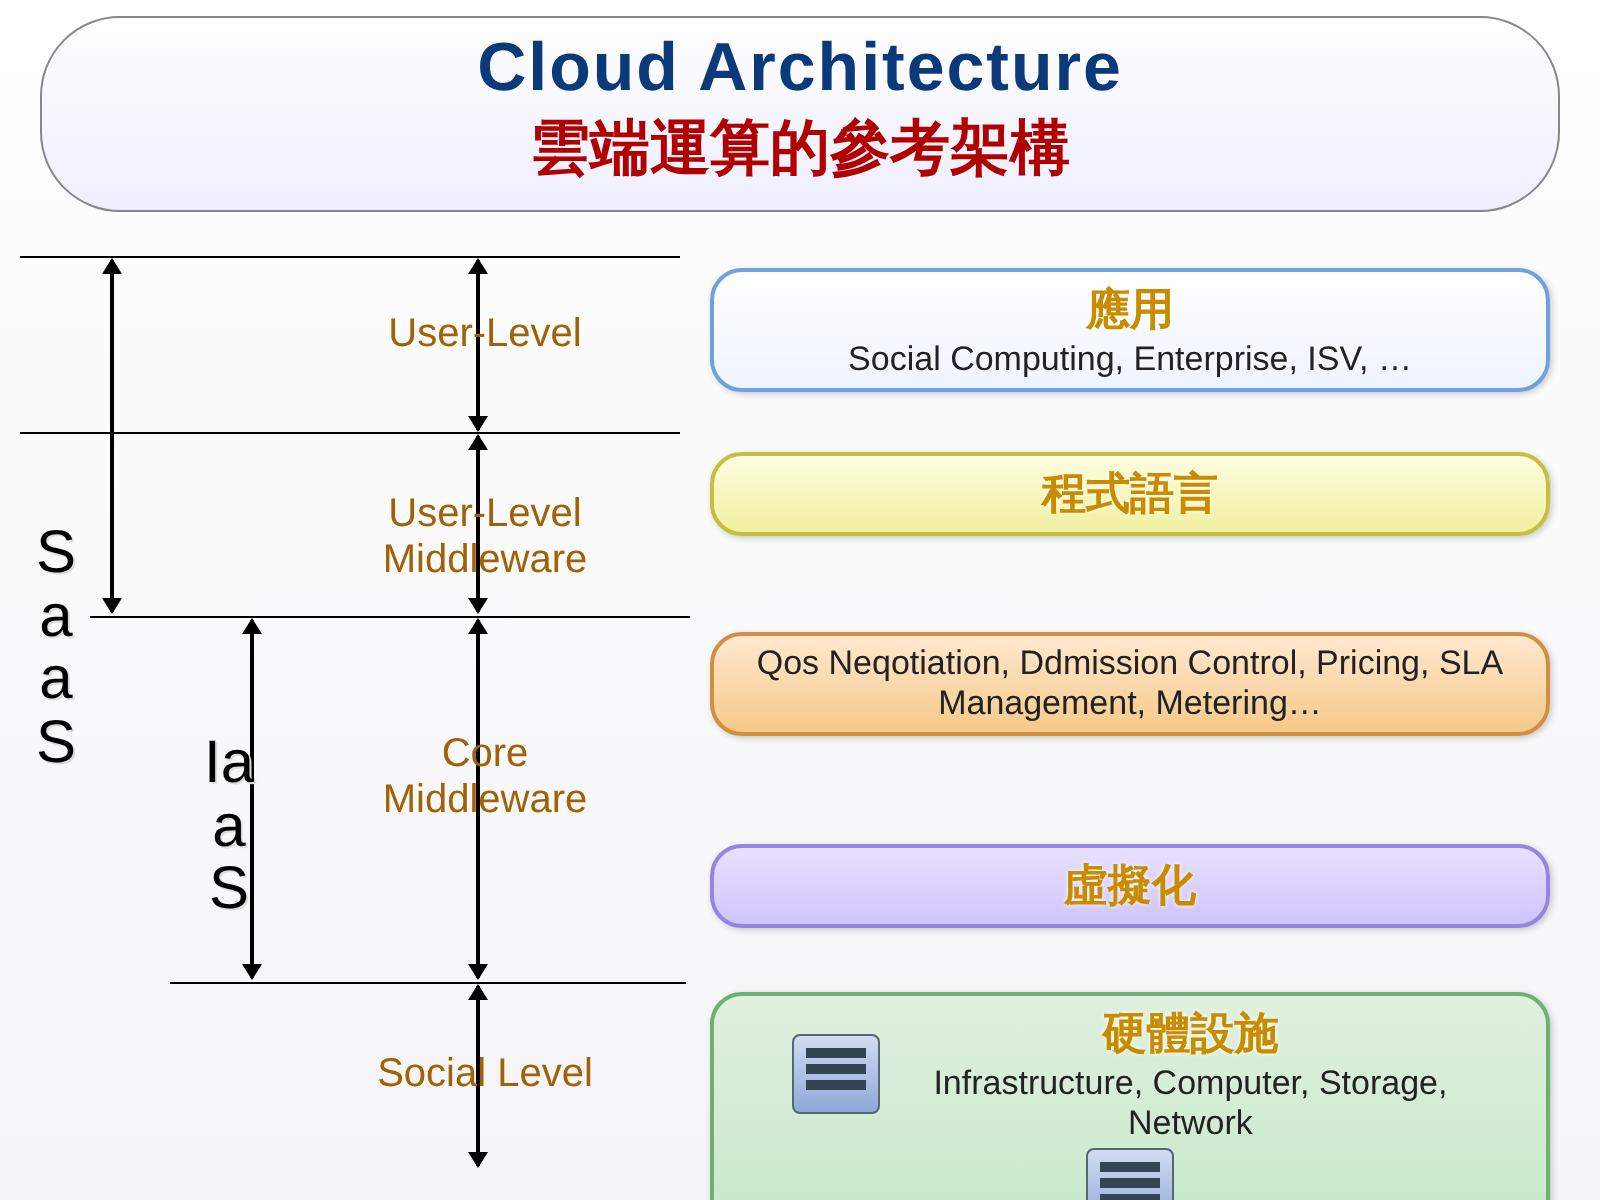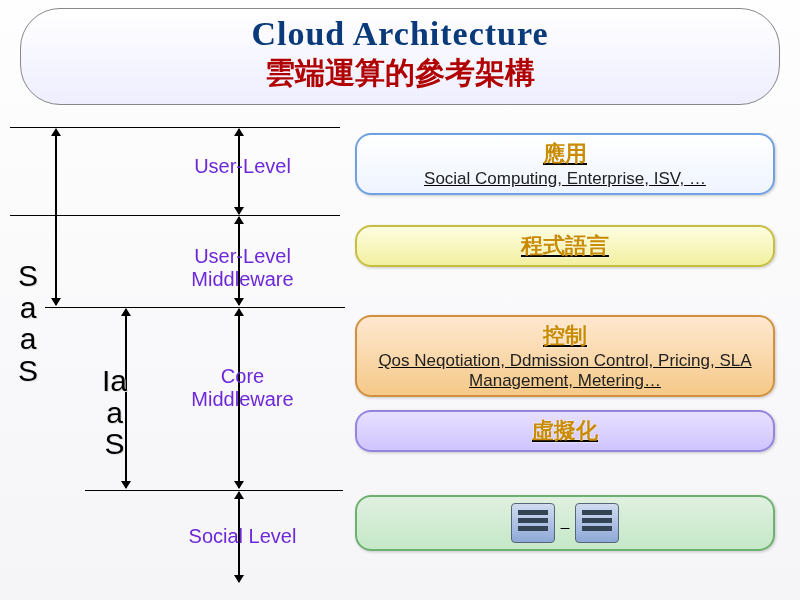--- a/index.html
+++ b/index.html
@@ -15,21 +15,21 @@
     margin: 8px 20px 0 20px;
     border: 1px solid #888;
     border-radius: 40px;
     background: linear-gradient(to bottom, #fff, #eef);
     padding: 6px 0 10px 0;
     text-align: center;
   }
   .title1 {
     font-size: 34px;
     font-weight: bold;
-    font-family: Liberation Serif, serif;
+    font-family: Liberation Sans, sans-serif;
     color: #0a3a7a;
     letter-spacing: 1px;
   }
   .title2 {
     font-size: 30px;
     font-weight: bold;
     color: #b00000;
     font-family: "Kaiti", "DFKai-SB", serif;
     text-align: center;
   }
@@ -47,52 +47,51 @@
     line-height: 1.05;
   }
   .saas { left: 18px; top: 145px; }
   .iaas { left: 102px; top: 250px; }
   .midcol {
     position: absolute;
     left: 155px;
     width: 175px;
     text-align: center;
     font-size: 20px;
-    color: #6d28d9;
+    color: #a16207;
   }
   .mc1 { top: 40px; }
   .mc2 { top: 130px; }
   .mc3 { top: 250px; }
   .mc4 { top: 410px; }
   .box {
     position: absolute;
     left: 355px;
     width: 420px;
     border-radius: 16px;
     border: 2px solid;
     text-align: center;
     padding: 4px 20px;
     box-shadow: 1px 1px 3px rgba(0,0,0,0.2);
-    text-decoration: underline;
   }
   .box .head {
     font-size: 22px;
     font-weight: bold;
     font-family: "Kaiti", "DFKai-SB", serif;
     color: #c98b00;
     text-shadow: 0 0 2px #fff;
   }
   .box .sub {
     font-size: 17px;
     color: #222;
   }
   .b1 { top: 18px; background: linear-gradient(#fff,#eef4ff); border-color:#6fa0e0; }
   .b2 { top: 110px; background: linear-gradient(#fdfde0,#f2f0a0); border-color:#c5be40; }
   .b3 { top: 200px; background: linear-gradient(#ffe8d0,#f5c988); border-color:#d09040; }
-  .b4 { top: 295px; background: linear-gradient(#e8e0ff,#cfc5ff); border-color:#9585e0; }
+  .b4 { top: 306px; background: linear-gradient(#e8e0ff,#cfc5ff); border-color:#9585e0; }
   .b5 { top: 380px; background: linear-gradient(#e0f0e0,#c5e8c8); border-color:#6db070; }
   
   .bracket {
     position: absolute;
     width: 2px;
     background: #000;
   }
   .bracket:before, .bracket:after {
     content:"";
     position:absolute;
@@ -164,26 +163,27 @@
   <div class="midcol mc4">Social Level</div>
 
   <div class="box b1">
     <div class="head">應用</div>
     <div class="sub">Social Computing, Enterprise, ISV, …</div>
   </div>
   <div class="box b2">
     <div class="head">程式語言</div>
   </div>
   <div class="box b3">
-    <div class="head">控制</div>
     <div class="sub">Qos Neqotiation, Ddmission Control, Pricing, SLA Management, Metering…</div>
   </div>
   <div class="box b4">
     <div class="head">虛擬化</div>
   </div>
   <div class="box b5">
     <span class="server-icon"></span>
     <span style="display:inline-block;vertical-align:middle;max-width:290px">
+      <div class="head">硬體設施</div>
+      <div class="sub">Infrastructure, Computer, Storage, Network</div>
     </span>
     <span class="server-icon"></span>
   </div>
 
 </div>
 
 </body></html>

